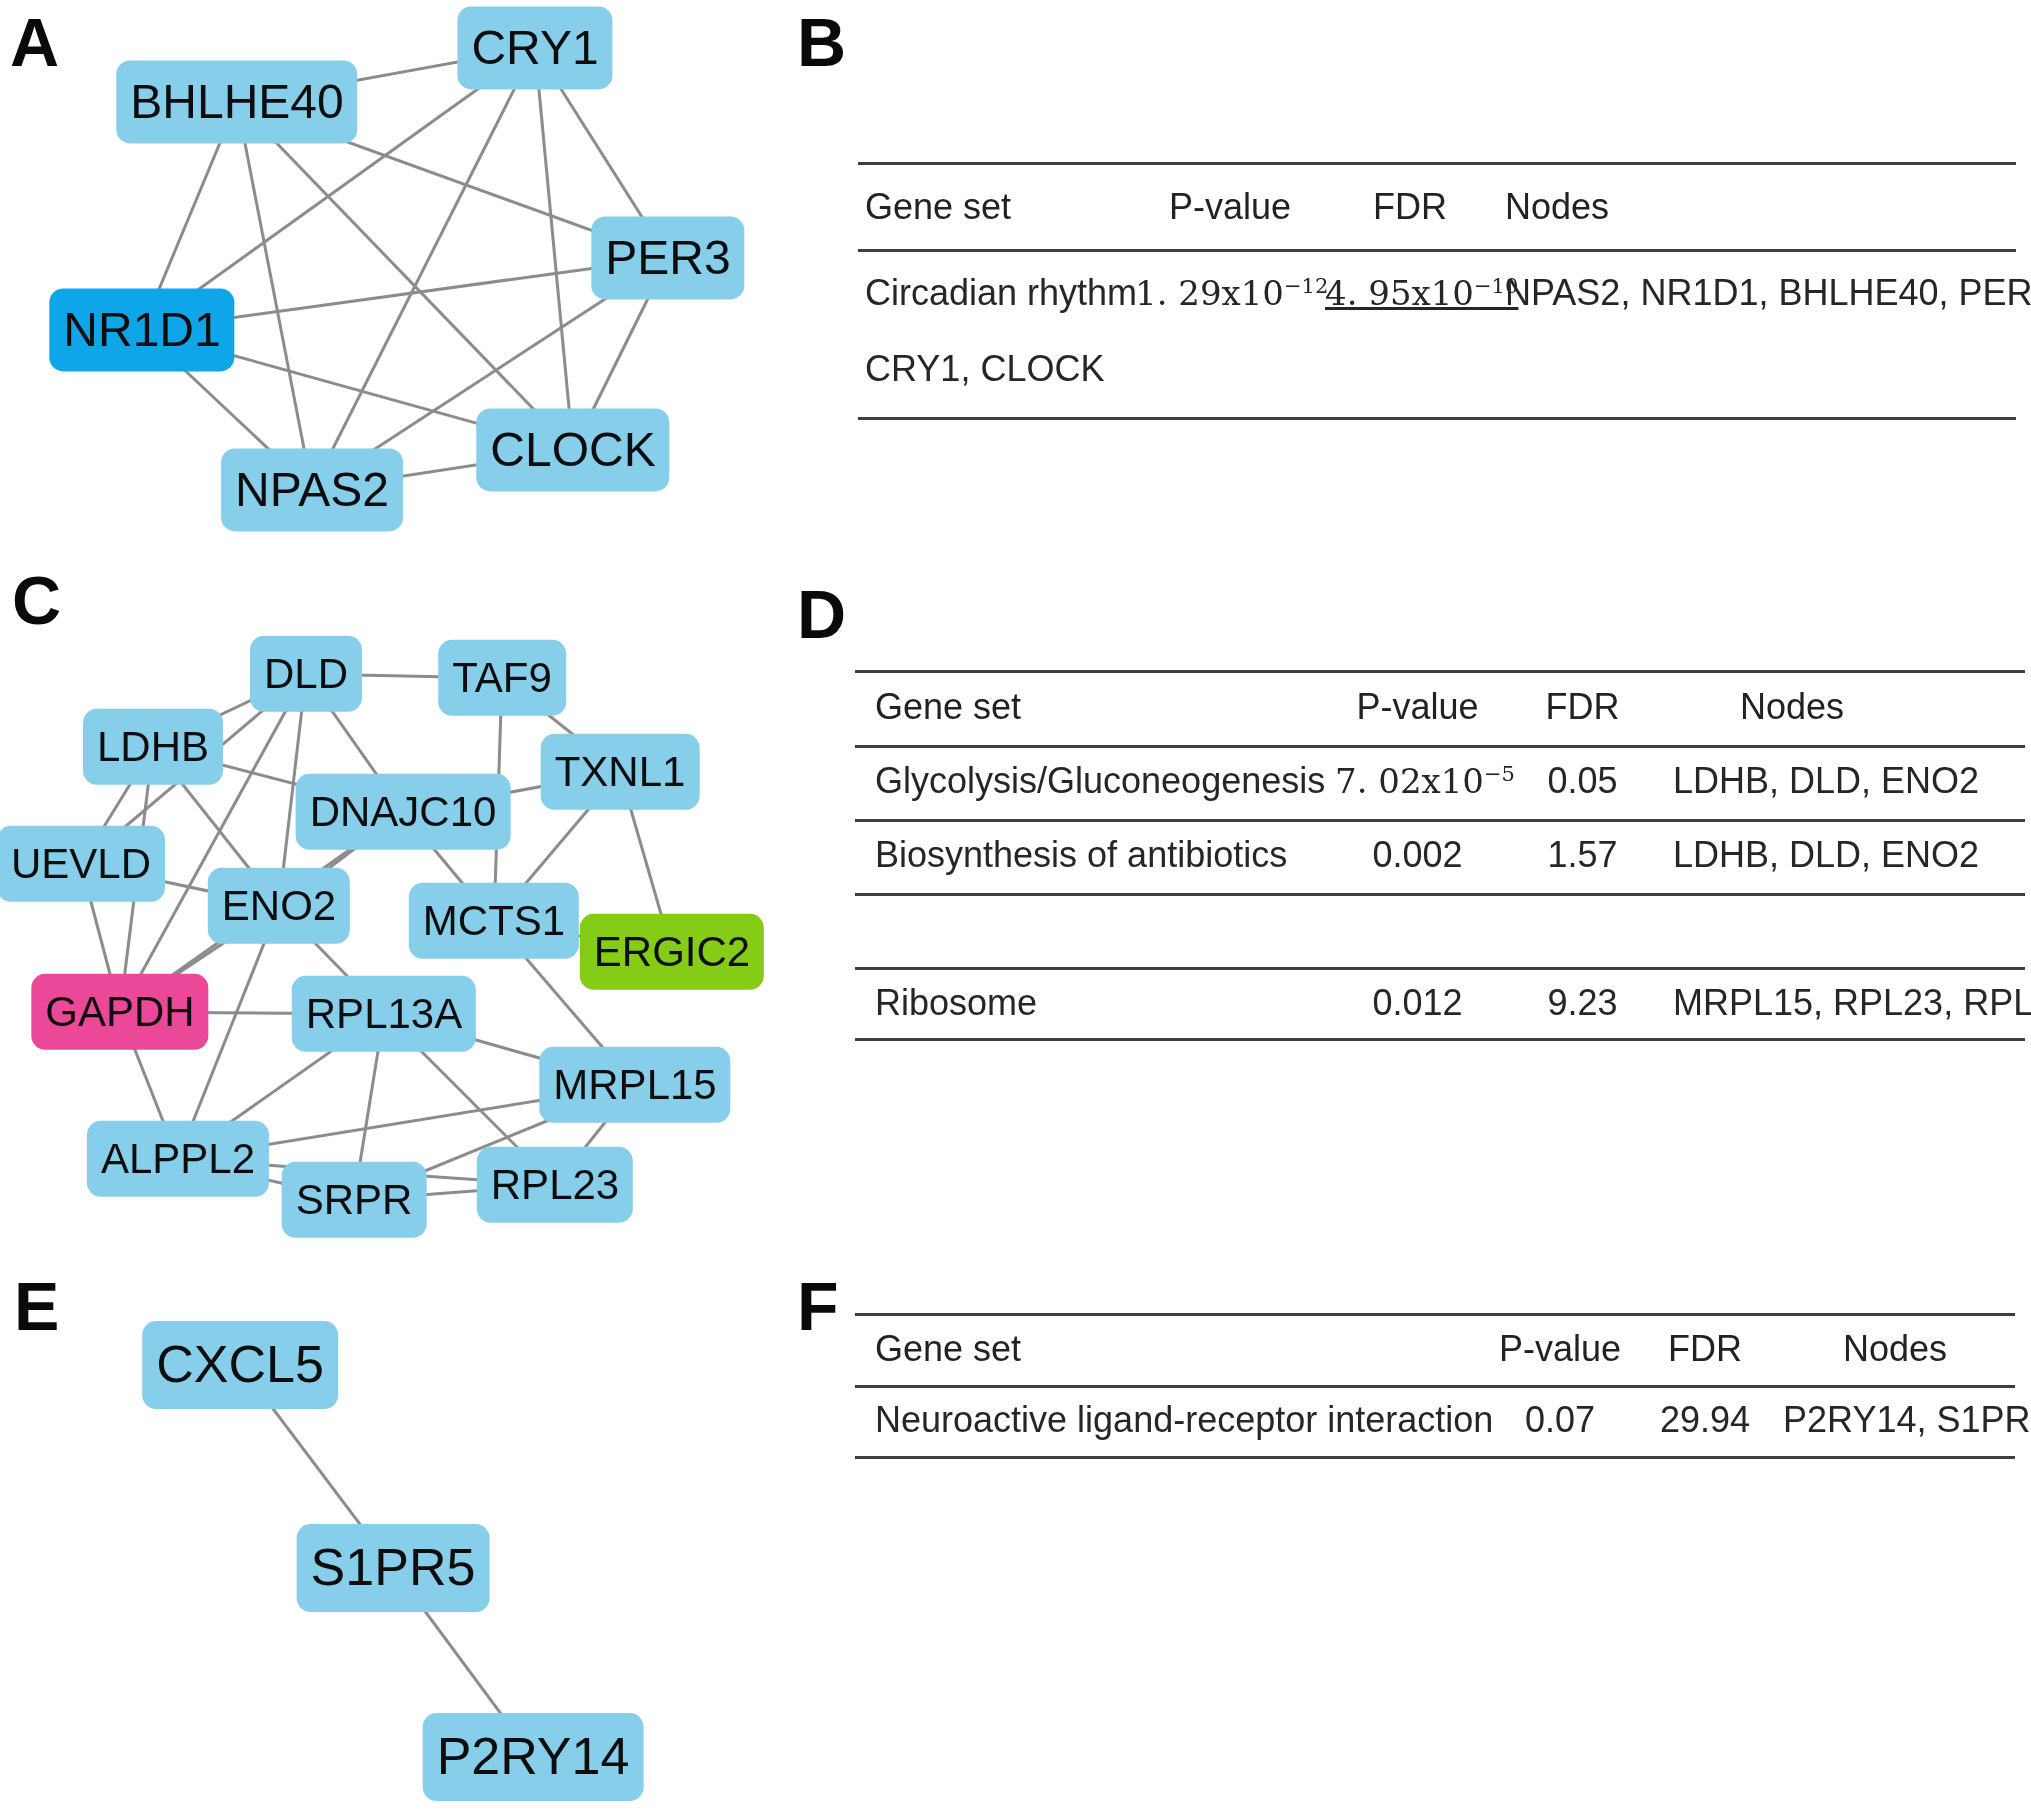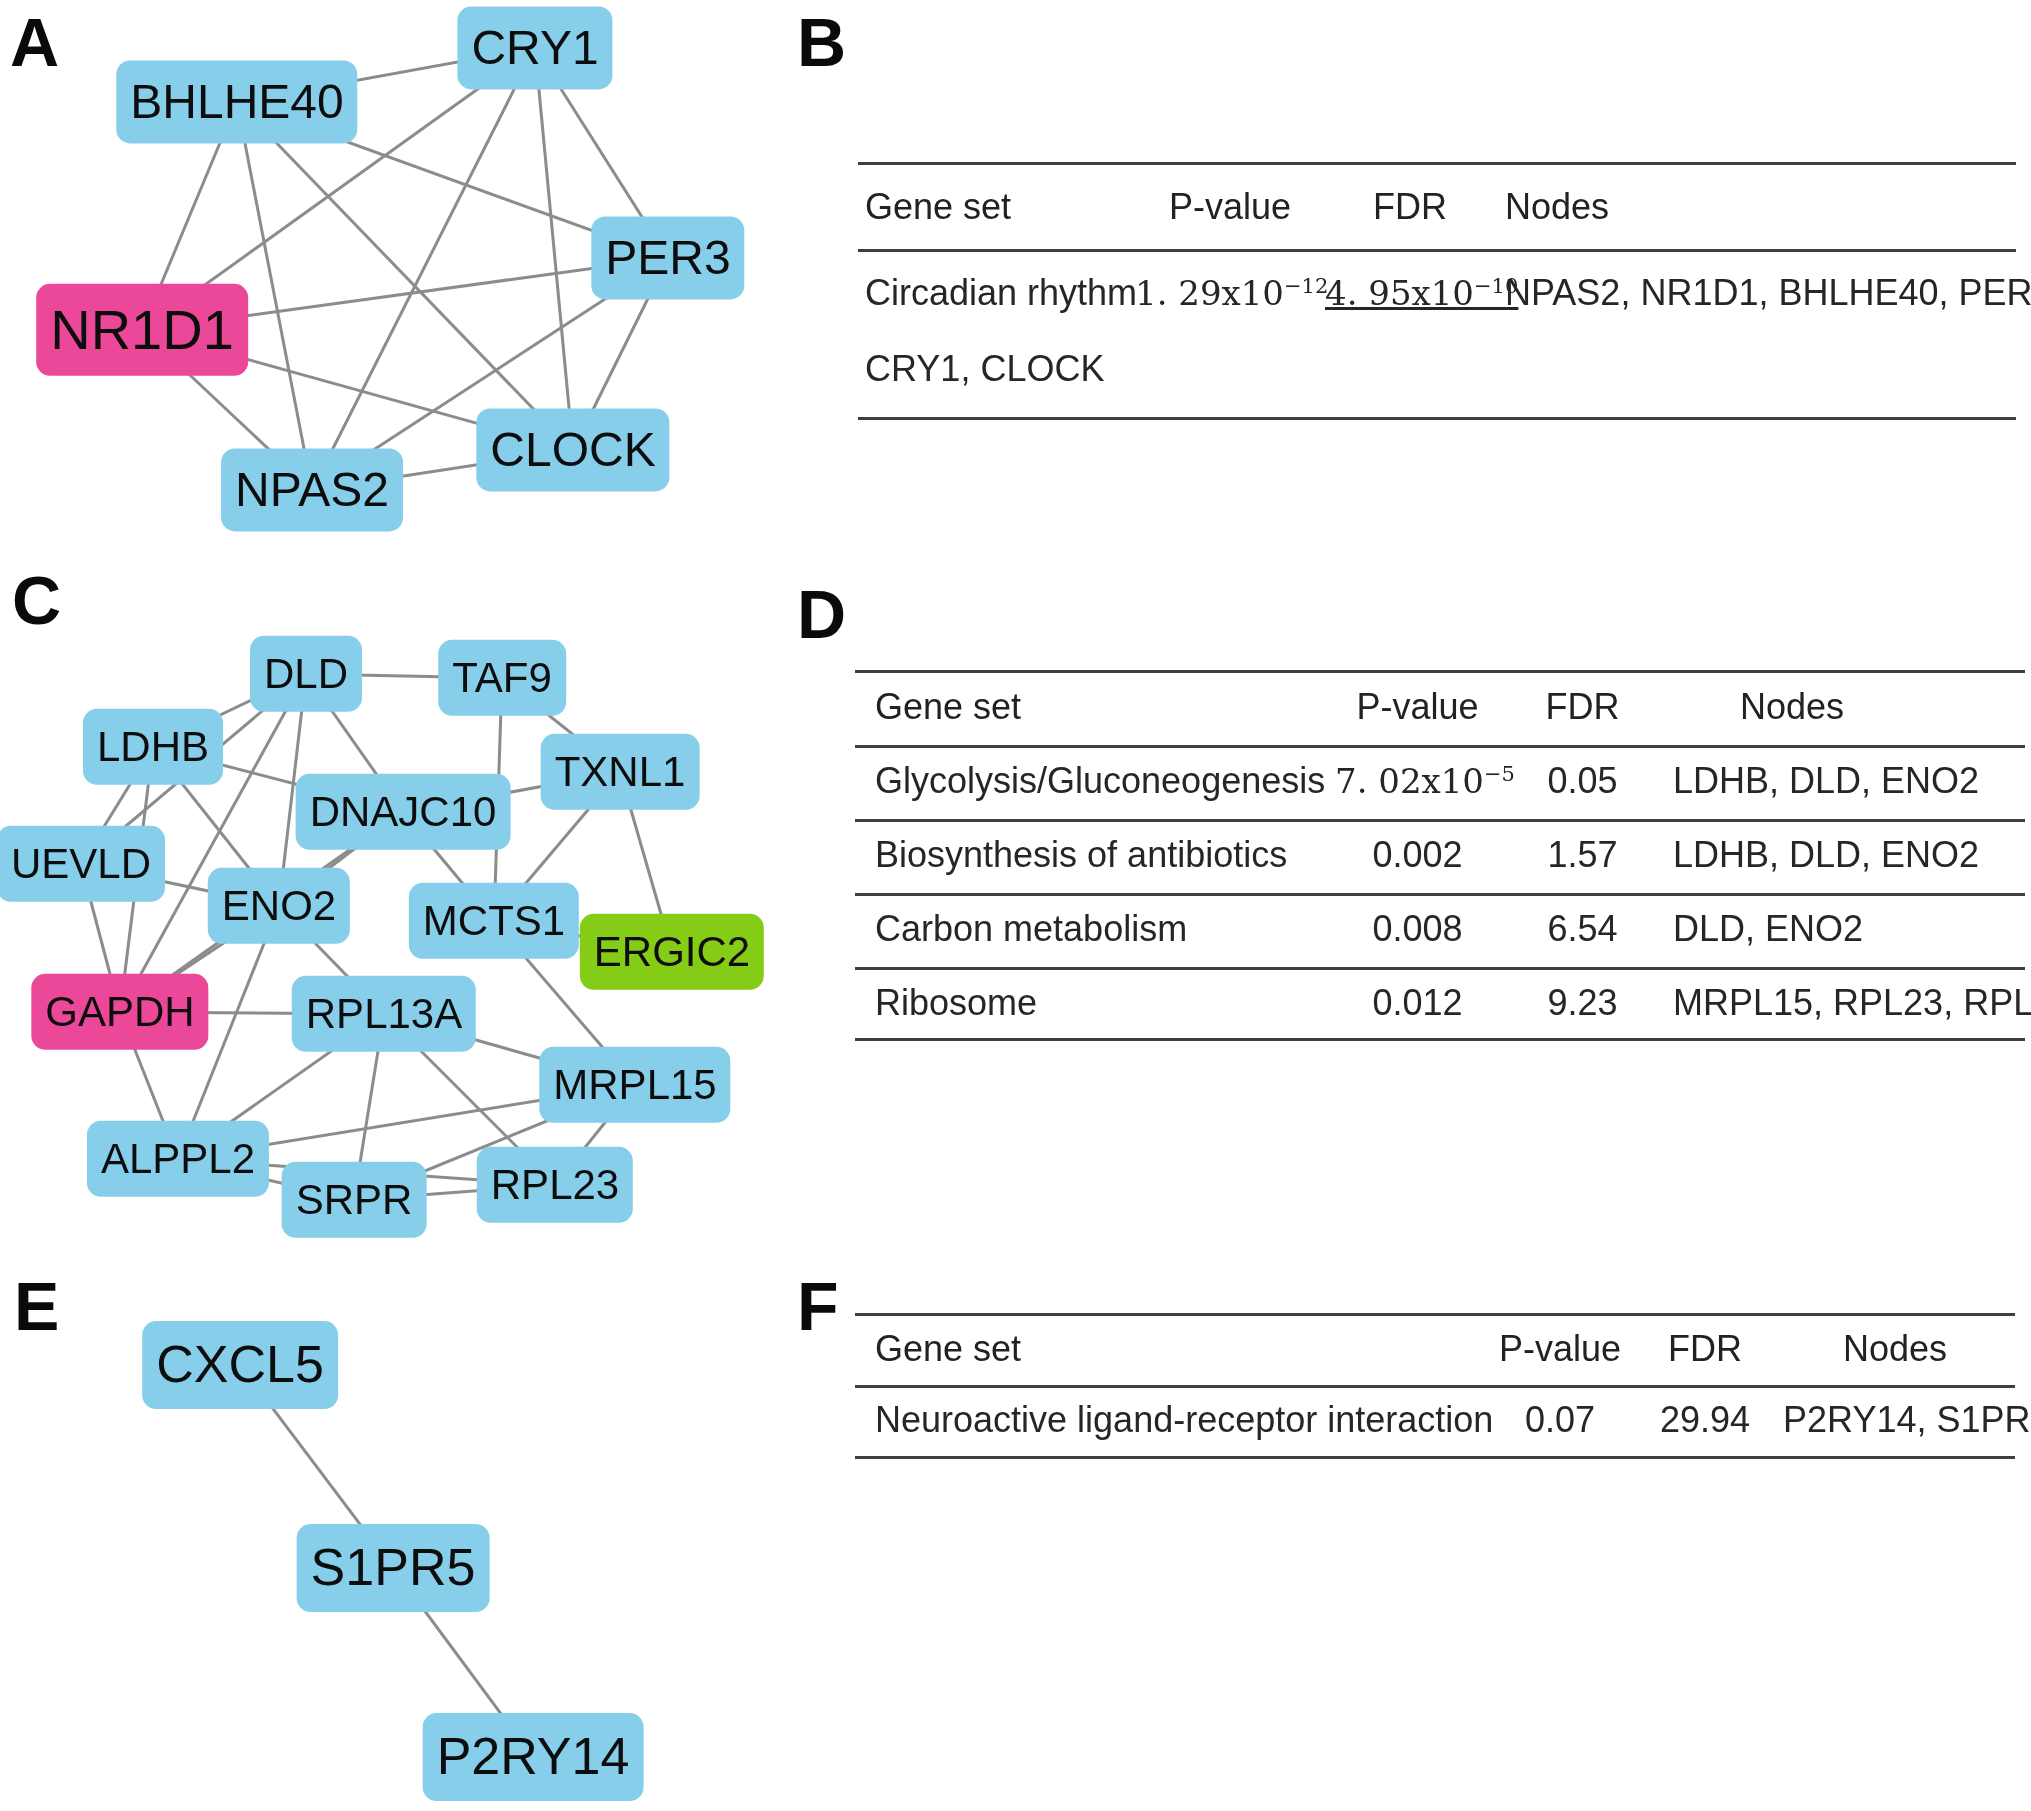--- a/index.html
+++ b/index.html
@@ -98,21 +98,21 @@
         <line x1="635" y1="1085" x2="354" y2="1200" stroke="#8c8c8c" stroke-width="3"></line>
         <line x1="178" y1="1159" x2="354" y2="1200" stroke="#8c8c8c" stroke-width="3"></line>
         <line x1="178" y1="1159" x2="555" y2="1185" stroke="#8c8c8c" stroke-width="3"></line>
         <line x1="354" y1="1200" x2="555" y2="1185" stroke="#8c8c8c" stroke-width="3"></line>
         <line x1="240" y1="1365" x2="393" y2="1568" stroke="#8c8c8c" stroke-width="3"></line>
         <line x1="393" y1="1568" x2="533" y2="1757" stroke="#8c8c8c" stroke-width="3"></line>
       </svg>
       <div class="node" style="left: 535px; top: 48px; font-size: 48px; background: rgb(135, 206, 235);">CRY1</div>
       <div class="node" style="left: 237px; top: 102px; font-size: 48px; background: rgb(135, 206, 235);">BHLHE40</div>
       <div class="node" style="left: 668px; top: 258px; font-size: 48px; background: rgb(135, 206, 235);">PER3</div>
-      <div class="node" style="left: 142px; top: 330px; font-size: 56px; background: #ec4899;">NR1D1</div>
+      <div class="node" style="left: 142px; top: 330px; font-size: 48px; background: #0ea5e9;">NR1D1</div>
       <div class="node" style="left: 312px; top: 490px; font-size: 48px; background: rgb(135, 206, 235);">NPAS2</div>
       <div class="node" style="left: 573px; top: 450px; font-size: 48px; background: rgb(135, 206, 235);">CLOCK</div>
       <div class="node" style="left: 306px; top: 674px; font-size: 42px; background: rgb(135, 206, 235);">DLD</div>
       <div class="node" style="left: 502px; top: 678px; font-size: 42px; background: rgb(135, 206, 235);">TAF9</div>
       <div class="node" style="left: 153px; top: 747px; font-size: 42px; background: rgb(135, 206, 235);">LDHB</div>
       <div class="node" style="left: 620px; top: 772px; font-size: 42px; background: rgb(135, 206, 235);">TXNL1</div>
       <div class="node" style="left: 403px; top: 812px; font-size: 42px; background: rgb(135, 206, 235);">DNAJC10</div>
       <div class="node" style="left: 81px; top: 864px; font-size: 42px; background: rgb(135, 206, 235);">UEVLD</div>
       <div class="node" style="left: 279px; top: 906px; font-size: 42px; background: rgb(135, 206, 235);">ENO2</div>
       <div class="node" style="left: 494px; top: 921px; font-size: 42px; background: rgb(135, 206, 235);">MCTS1</div>
@@ -165,26 +165,20 @@
       <div class="cell c-center sci" style="width:165px;"><span>7. 02x10</span><sup>−5</sup></div>
       <div class="cell c-center" style="width:165px;">0.05</div>
       <div class="cell grow c-left" style="padding-left:8px;">LDHB, DLD, ENO2</div>
     </div>
     <div class="trow" style="top:173px;">
       <div class="cell c-left" style="width:460px; padding-left:20px;">Biosynthesis of antibiotics</div>
       <div class="cell c-center" style="width:165px;">0.002</div>
       <div class="cell c-center" style="width:165px;">1.57</div>
       <div class="cell grow c-left" style="padding-left:8px;">LDHB, DLD, ENO2</div>
     </div>
-    <div class="trow" style="top:247px;">
-      <div class="cell c-left" style="width:460px; padding-left:20px;">Carbon metabolism</div>
-      <div class="cell c-center" style="width:165px;">0.008</div>
-      <div class="cell c-center" style="width:165px;">6.54</div>
-      <div class="cell grow c-left" style="padding-left:8px;">DLD, ENO2</div>
-    </div>
     <div class="trow" style="top:321px;">
       <div class="cell c-left" style="width:460px; padding-left:20px;">Ribosome</div>
       <div class="cell c-center" style="width:165px;">0.012</div>
       <div class="cell c-center" style="width:165px;">9.23</div>
       <div class="cell grow c-left" style="padding-left:8px;">MRPL15, RPL23, RPL13A</div>
     </div>
   </div>
 
   <div class="tbl" id="table-f" style="left:855px; top:1300px; width:1160px; height:170px;">
     <div class="rule" style="top:13px;"></div>

